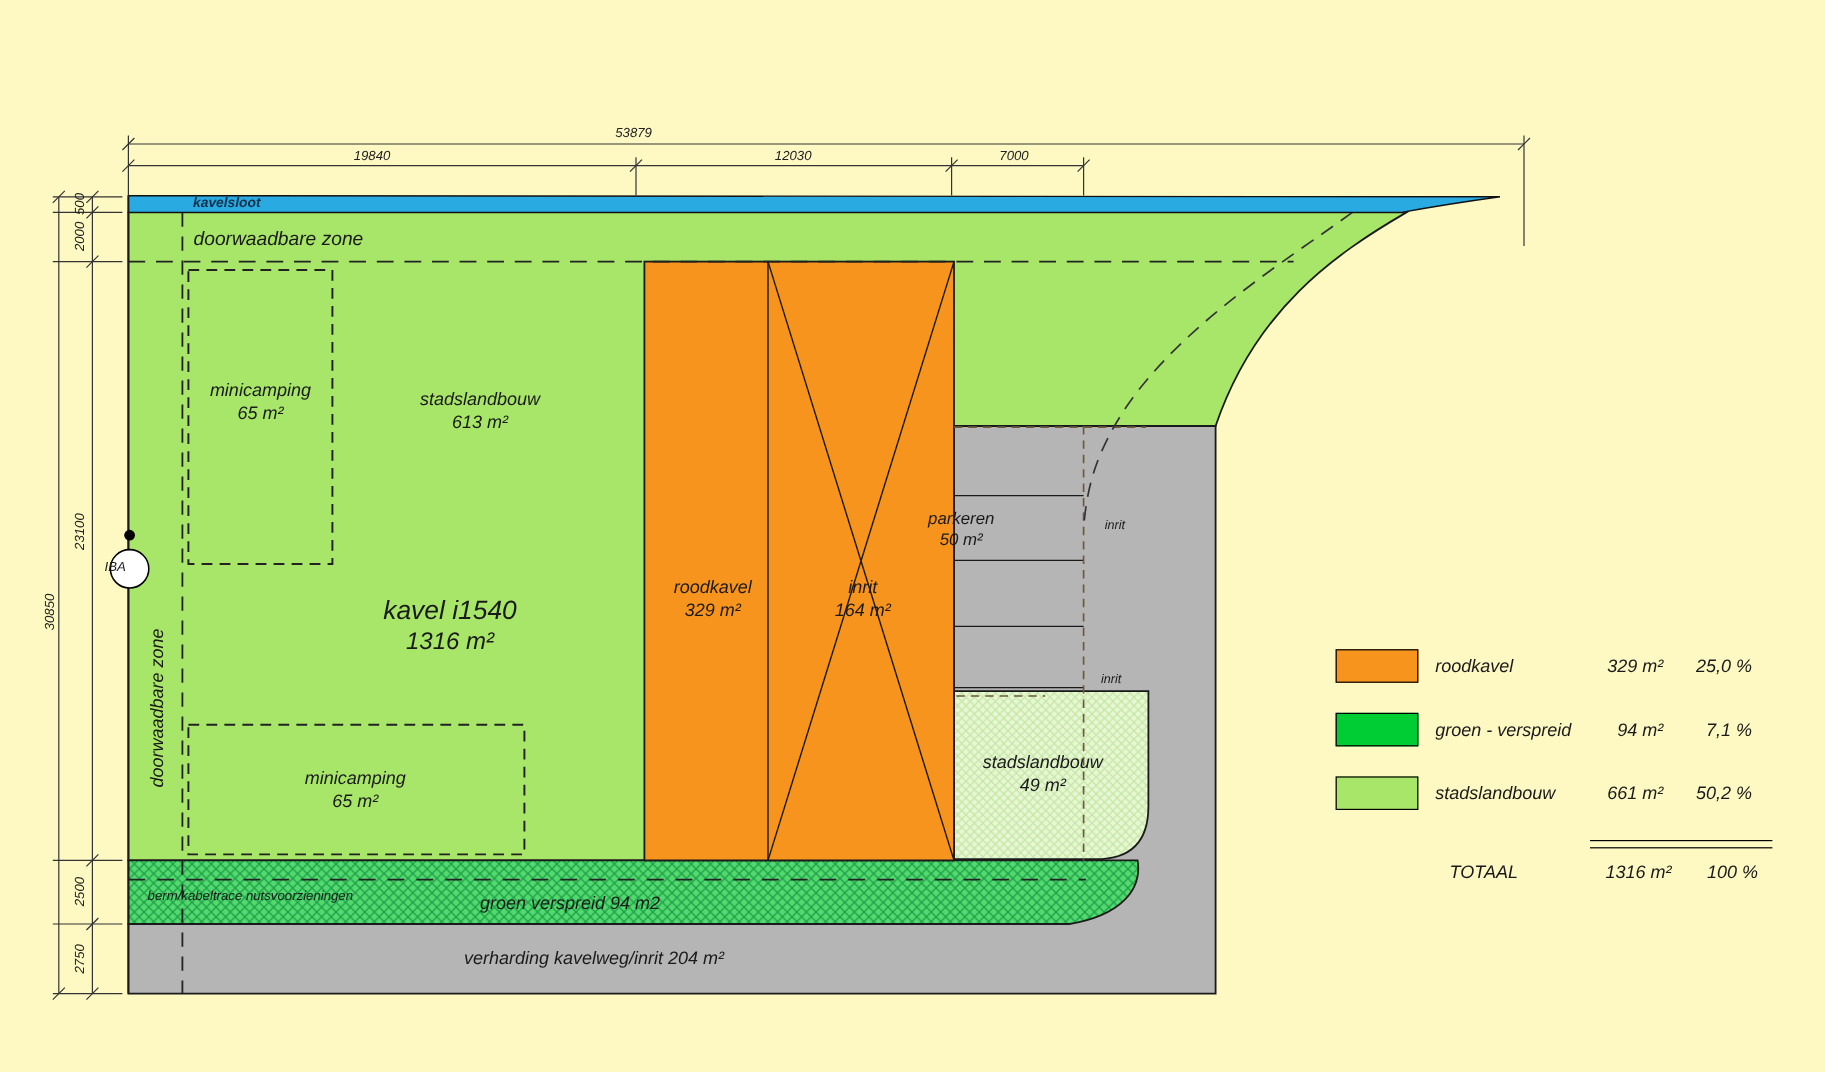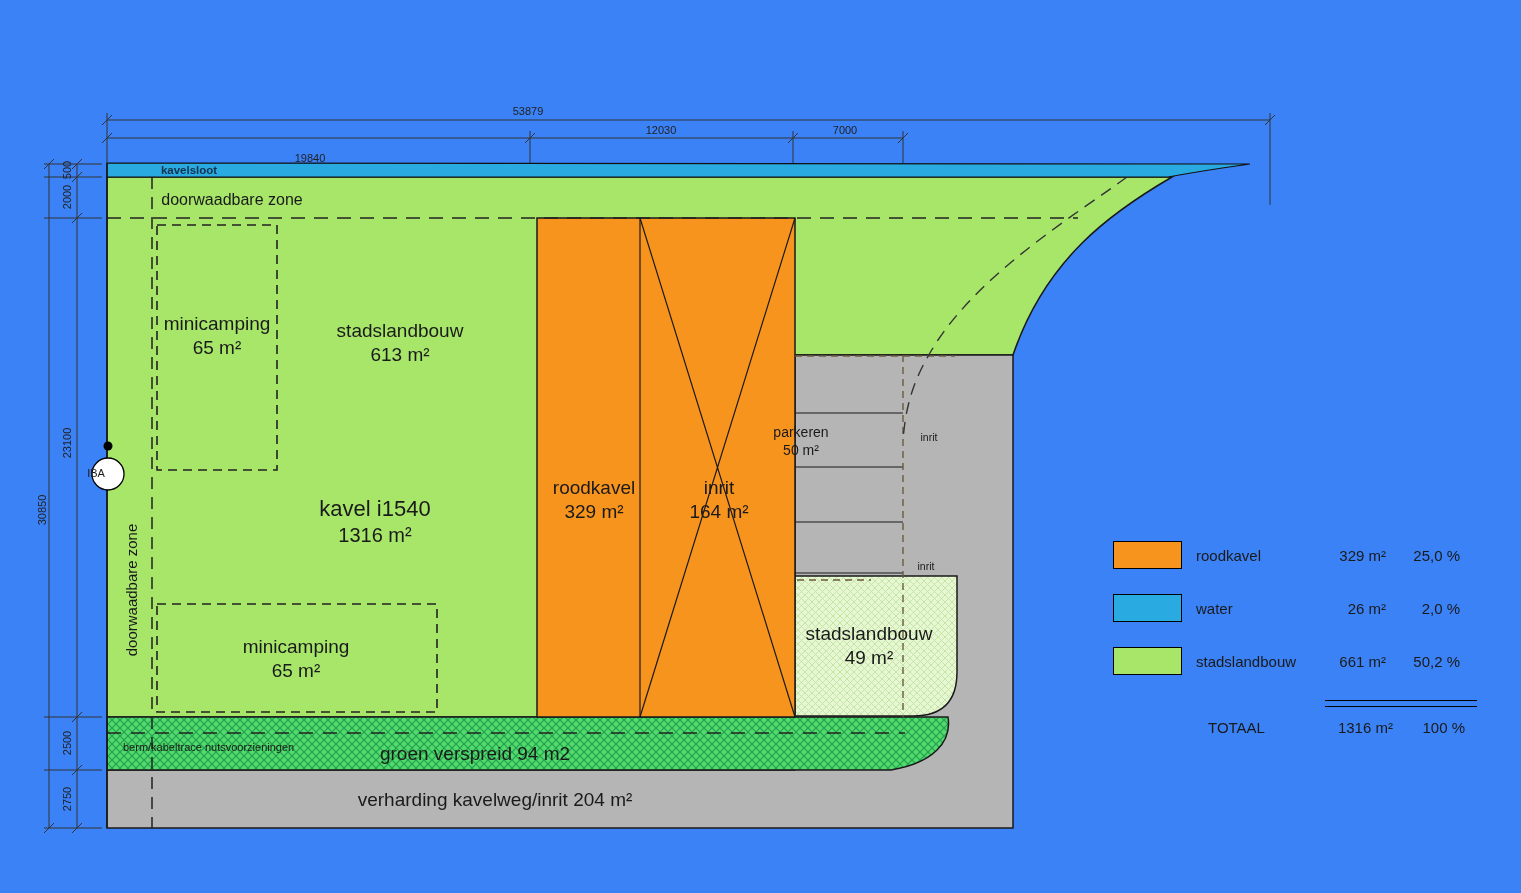--- a/index.html
+++ b/index.html
@@ -1,25 +1,25 @@
 <!DOCTYPE html>
 <html><head>
 <meta charset="utf-8">
 <style>
   html,body{margin:0;padding:0;background:#ffffff;}
-  .stage{position:relative;width:1521px;height:893px;background:#3b82f6;overflow:hidden;
-         font-family:"Liberation Sans",sans-serif;color:#1a1a1a;}
+  .stage{position:relative;width:1521px;height:893px;background:#fef9c3;overflow:hidden;
+         font-family:"Liberation Sans",sans-serif;color:#1a1a1a;font-style:italic;}
   .stage svg{position:absolute;left:0;top:0;}
   .lbl{position:absolute;transform:translate(-50%,-50%);text-align:center;white-space:nowrap;
        line-height:1.25;color:#1a1a1a;}
   .lbl.leftalign{transform:translate(0,-50%);text-align:right;}
   .dim{position:absolute;transform:translate(-50%,-50%);font-size:11px;color:#222;white-space:nowrap;}
   .dim.vert{transform:translate(-50%,-50%) rotate(-90deg);}
   .vertzone{position:absolute;transform:translate(-50%,-50%) rotate(-90deg);font-size:15px;white-space:nowrap;}
-  .f11{font-size:11px;} .f15{font-size:19px;} .f14{font-size:14px;} .f10{font-size:10.5px;}
+  .f11{font-size:11px;} .f15{font-size:15px;} .f14{font-size:14px;} .f10{font-size:10.5px;}
   .kavelsloot{font-size:11.5px;font-weight:bold;color:#15314b;}
   .big1{font-size:22px;} .big2{font-size:20px;}
   
   .legend{position:absolute;left:1113px;top:541px;width:352px;}
   .legrow{display:flex;align-items:center;height:28px;margin-bottom:25px;font-size:15px;}
   .swatch{width:67px;height:26px;border:1px solid #000;flex:0 0 auto;}
   .legname{margin-left:14px;width:128px;}
   .legarea{width:62px;text-align:right;}
   .legpct{width:74px;text-align:right;}
   .dblline{margin-left:212px;width:152px;height:5px;border-top:1.5px solid #000;border-bottom:1.5px solid #000;margin-bottom:12px;}
@@ -88,21 +88,21 @@
 
       <line x1="49" y1="164" x2="49" y2="828"></line>
       <line x1="77" y1="164" x2="77" y2="828"></line>
       <path d="M44,164 H102 M44,177 H102 M44,218 H102 M44,717 H102 M44,770 H102 M44,828 H102"></path>
       <path d="M72,169 L82,159 M72,182 L82,172 M72,223 L82,213 M72,722 L82,712 M72,775 L82,765 M72,833 L82,823"></path>
       <path d="M44,169 L54,159 M44,833 L54,823"></path>
     </g>
   </svg>
 
   <div class="dim" style="left:528px;top:111px;">53879</div>
-  <div class="dim" style="left:310px;top:130px;margin-top:28px;">19840</div>
+  <div class="dim" style="left:310px;top:130px;">19840</div>
   <div class="dim" style="left:661px;top:130px;">12030</div>
   <div class="dim" style="left:845px;top:130px;">7000</div>
   <div class="dim vert" style="left:42px;top:510px;">30850</div>
   <div class="dim vert" style="left:67px;top:170px;">500</div>
   <div class="dim vert" style="left:67px;top:197px;">2000</div>
   <div class="dim vert" style="left:67px;top:443px;">23100</div>
   <div class="dim vert" style="left:67px;top:743px;">2500</div>
   <div class="dim vert" style="left:67px;top:799px;">2750</div>
 
   <div class="lbl kavelsloot" style="left:189px;top:170px;">kavelsloot</div>
@@ -158,24 +158,24 @@
   <div class="lbl f11" style="left:96px;top:474px;">IBA</div>
 
   <div class="legend">
     <div class="legrow">
       <div class="swatch" style="background: rgb(247, 148, 30);"></div>
       <div class="legname">roodkavel</div>
       <div class="legarea">329 m²</div>
       <div class="legpct">25,0 %</div>
     </div>
     <div class="legrow">
-      <div class="swatch" style="background: rgb(41, 171, 226);"></div>
-      <div class="legname">water</div>
-      <div class="legarea">26 m²</div>
-      <div class="legpct">2,0 %</div>
+      <div class="swatch" style="background: rgb(0, 204, 51);"></div>
+      <div class="legname">groen - verspreid</div>
+      <div class="legarea">94 m²</div>
+      <div class="legpct">7,1 %</div>
     </div>
     <div class="legrow">
       <div class="swatch" style="background: rgb(167, 230, 105);"></div>
       <div class="legname">stadslandbouw</div>
       <div class="legarea">661 m²</div>
       <div class="legpct">50,2 %</div>
     </div>
     <div class="dblline"></div>
     <div class="totrow">
       <div class="totspace"></div>

